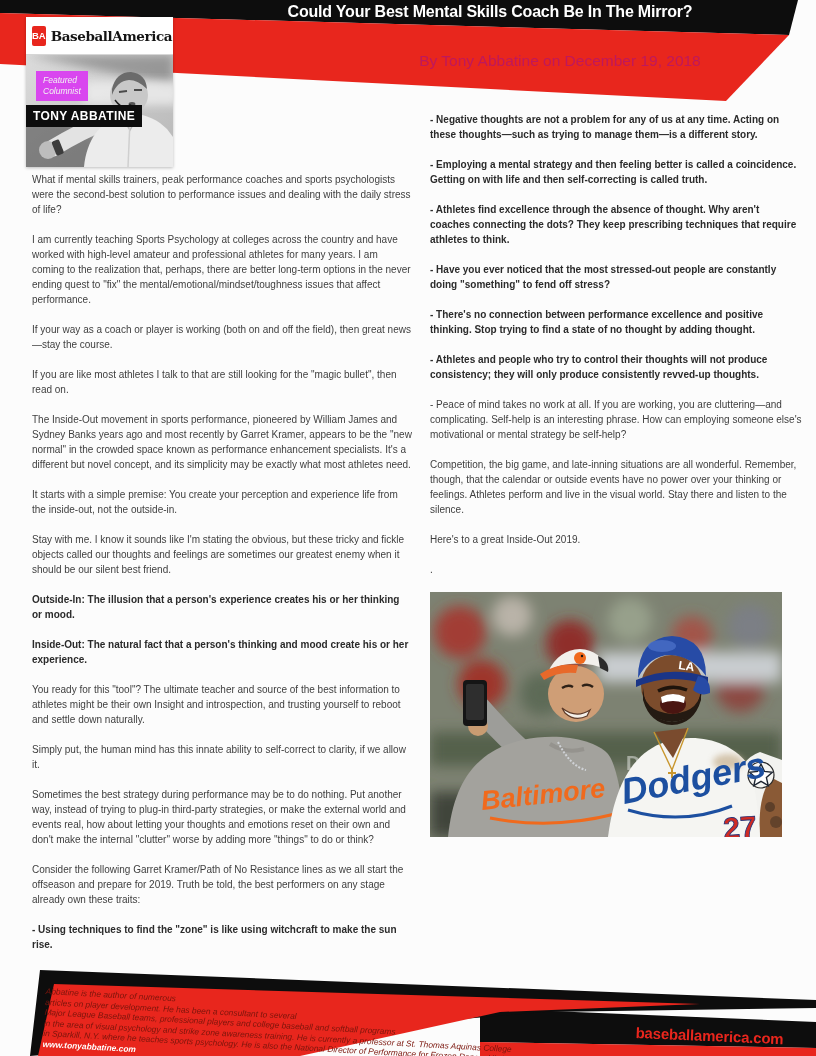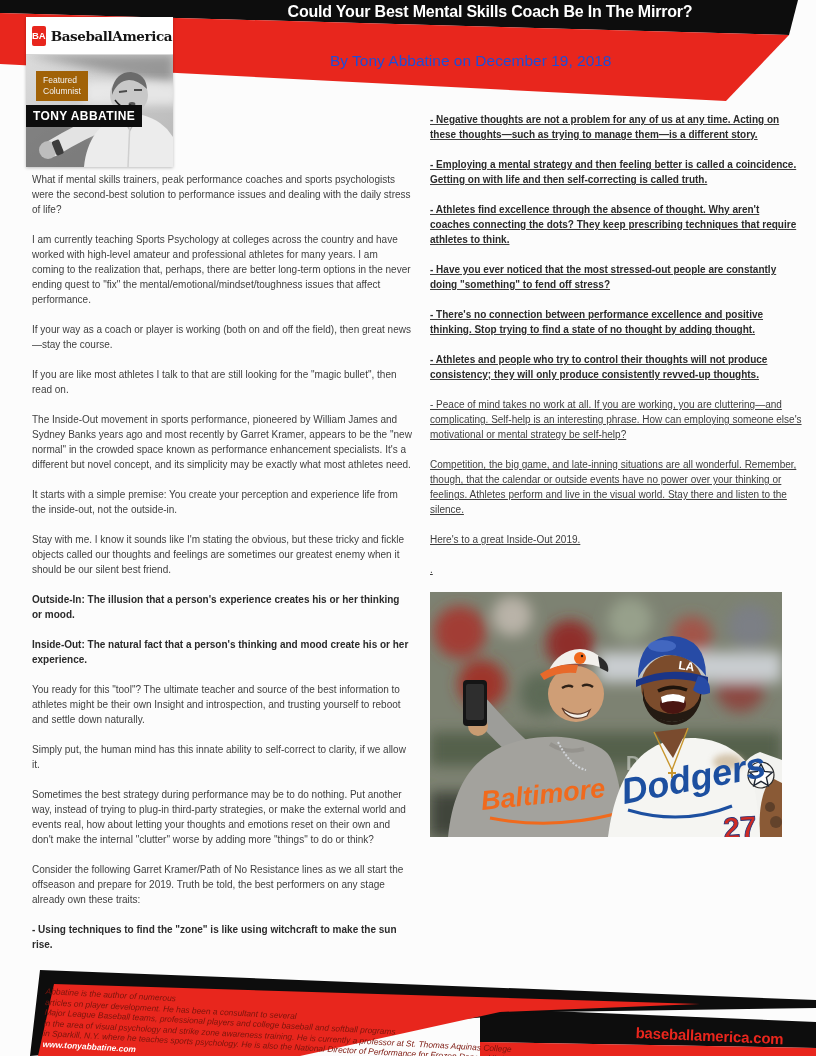--- a/index.html
+++ b/index.html
@@ -3,40 +3,40 @@
 <meta charset="utf-8">
 <style>
   html,body{margin:0;padding:0;background:#ffffff;}
   .page{position:relative;width:816px;height:1056px;background:#fcfcfc;overflow:hidden;
         font-family:"Liberation Sans",sans-serif;}
   svg text{font-family:"Liberation Sans",sans-serif;}
   
   .hdr-svg{position:absolute;left:0;top:0;}
   .title{position:absolute;left:190px;top:3px;width:600px;text-align:center;
          color:#ffffff;font-size:16px;font-weight:bold;letter-spacing:-0.2px;}
-  .byline{position:absolute;left:330px;top:52px;width:460px;text-align:left;
-          color:#1d4ed8;font-size:15.5px;font-weight:400;}
+  .byline{position:absolute;left:330px;top:52px;width:460px;text-align:center;
+          color:#be185d;font-size:15.5px;font-weight:400;}
   
   .logo-card{position:absolute;left:26px;top:17px;width:147px;height:150px;background:#ffffff;
              box-shadow:0 1px 3px rgba(0,0,0,.25);}
   .logo-strip{position:relative;height:38px;border-bottom:1px solid #d6d6d6;display:flex;align-items:center;padding:0 6px;box-sizing:border-box;background:#fff;text-align:right;}
   .ba-box{width:20px;height:20px;background:#e8261d;border-radius:2px;color:#fff;
           font-size:9.5px;font-weight:bold;display:flex;align-items:center;justify-content:center;margin-right:5px;}
   .ba-word{font-family:"DejaVu Serif",serif;font-weight:bold;font-size:13.5px;color:#141414;letter-spacing:-0.4px;}
   .tony-photo{position:absolute;left:0;top:38px;}
-  .badge1{position:absolute;left:10px;top:54px;background:#a16207;color:#f2f2f2;
-          font-size:8.5px;line-height:11px;padding:4px 7px;}
+  .badge1{position:absolute;left:10px;top:54px;background:#d946ef;color:#f2f2f2;
+          font-size:8.5px;line-height:11px;padding:4px 7px;font-style:italic;}
   .badge2{position:absolute;left:0px;top:88px;background:#0d0d0d;color:#ffffff;
           font-size:12px;font-weight:bold;letter-spacing:.4px;padding:4px 7px;}
   
   .col{position:absolute;color:#3e3e3e;font-size:10px;line-height:15px;}
   .col p{margin:0 0 15px 0;}
   .col p.b{font-weight:bold;color:#2b2b2b;}
   .col-left{left:32px;top:172px;width:380px;}
-  .col-right{left:430px;top:112px;width:372px;text-decoration:underline;}
+  .col-right{left:430px;top:112px;width:372px;}
   .players-photo{display:block;margin-top:12px;}
   
   .ftr-svg{position:absolute;left:0;top:956px;}
   .bio{position:absolute;left:46px;top:986px;width:520px;color:#7b150c;
        font-size:8.4px;font-style:italic;line-height:10.6px;
        transform:rotate(3.2deg);transform-origin:0 0;}
   .bio div{white-space:nowrap;}
   .bio .site-self{color:#ffffff;font-weight:bold;}
   .ba-site{position:absolute;left:636px;top:1024px;color:#e8261d;font-size:15px;
            font-weight:bold;transform:rotate(2.4deg);transform-origin:0 0;letter-spacing:-0.2px;}

